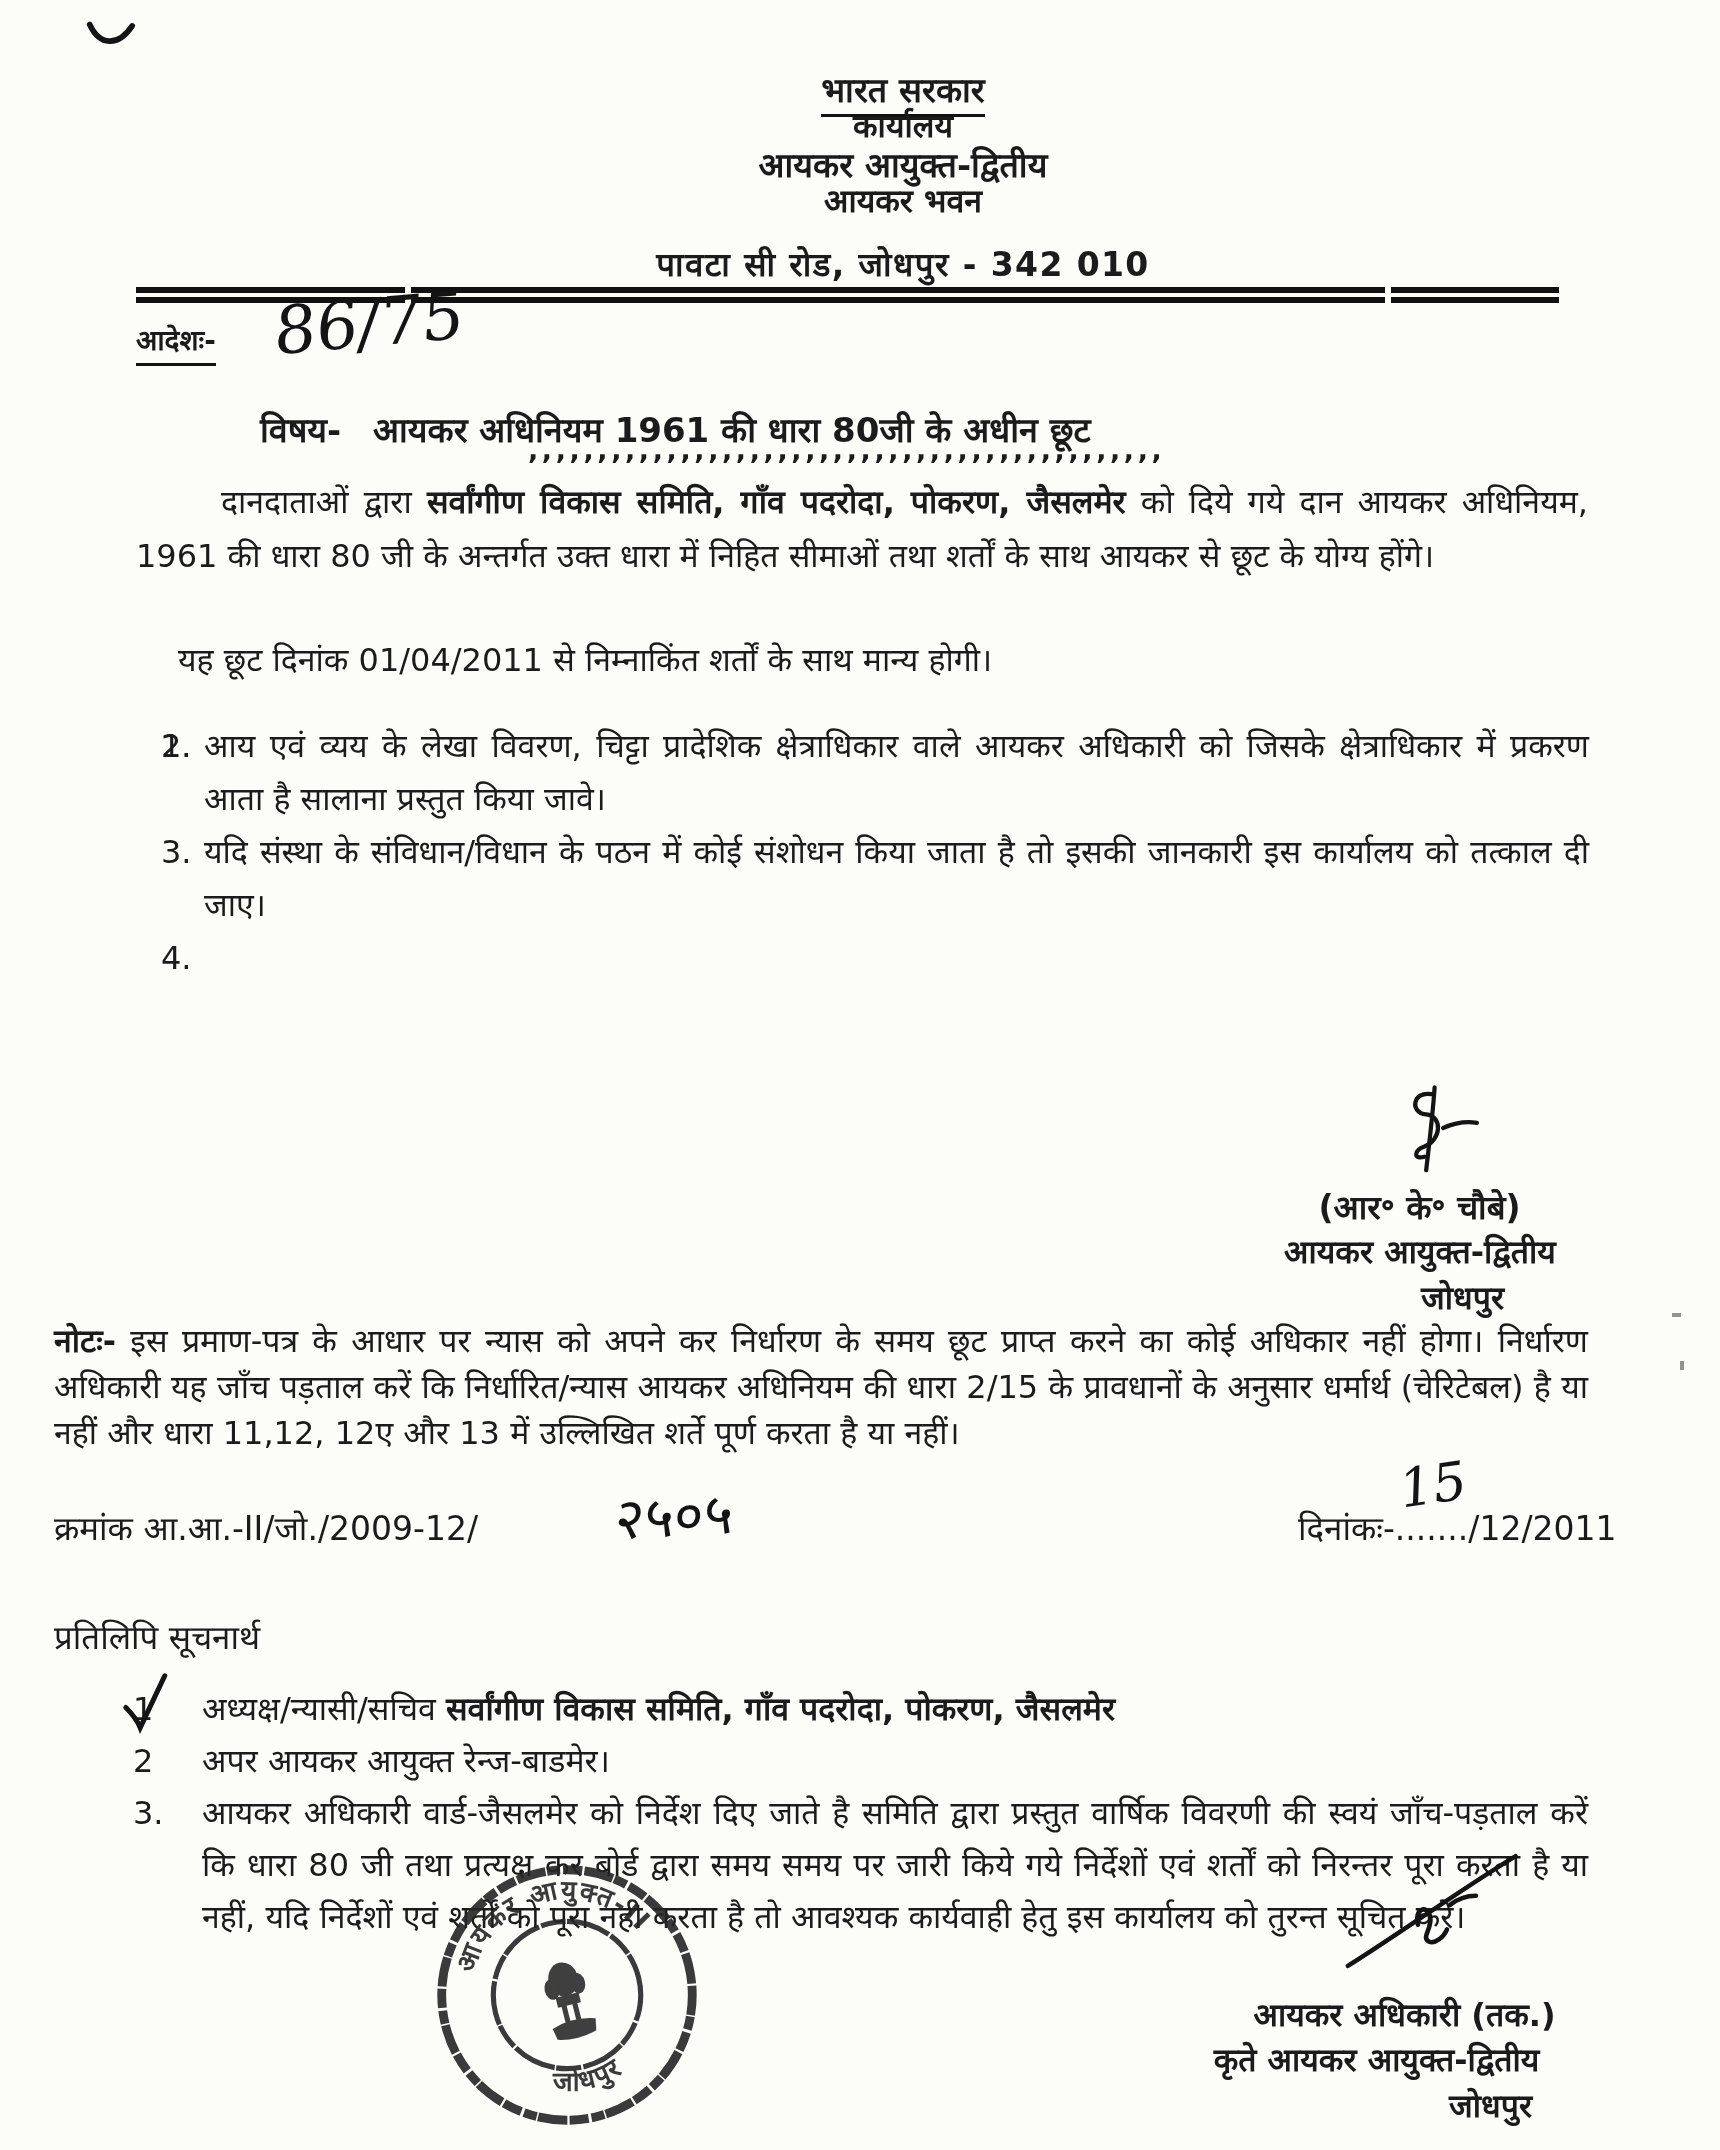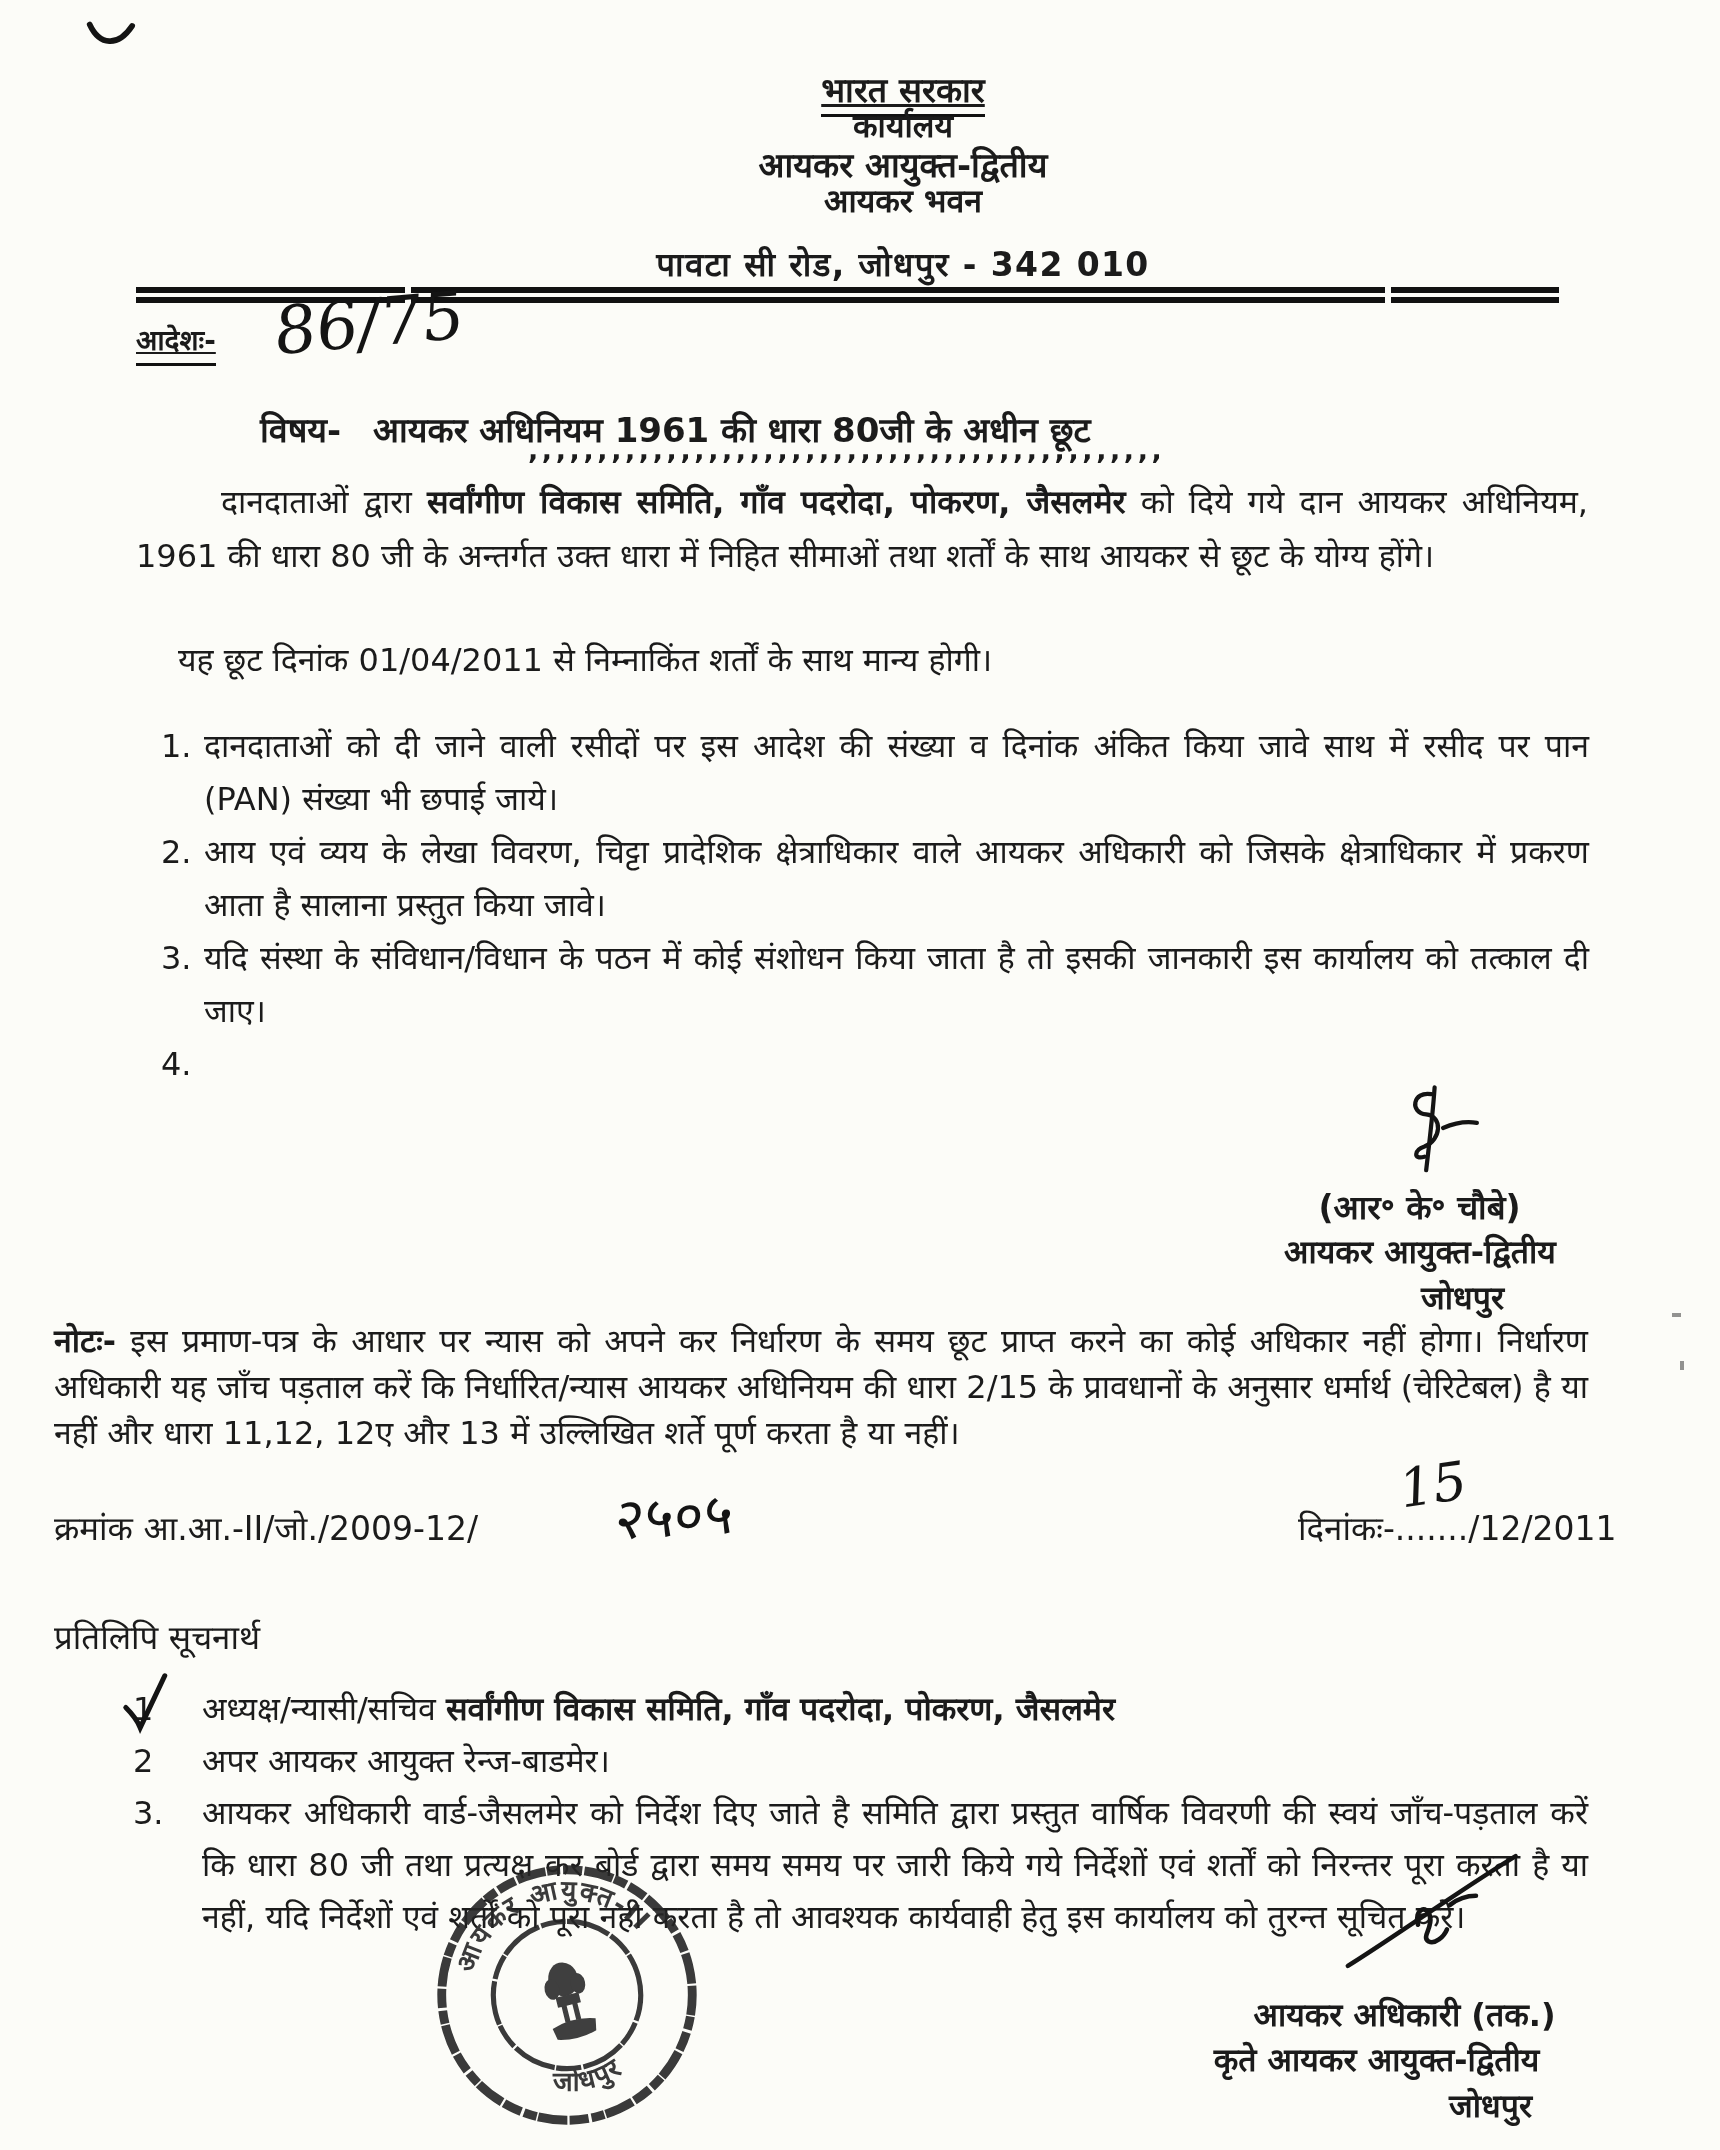--- a/index.html
+++ b/index.html
@@ -5,21 +5,21 @@
   html,body{margin:0;padding:0;background:#cfcfcb;}
   .page{position:relative;width:1721px;height:2151px;background:#fcfcf8;
         font-family:"DejaVu Sans","Liberation Sans",sans-serif;color:#1b1b1b;overflow:hidden;}
   .abs{position:absolute;}
   .c{text-align:center;}
   .b{font-weight:700;}
   .body-txt{font-weight:500;}
   .jus{text-align:justify;}
   .hand{font-family:"DejaVu Serif","Liberation Serif",serif;color:#141414;font-weight:400;}
   .hdr-line{width:1004px;text-align:center;line-height:1.1;}
-  .underl{display:inline-block;border-bottom:3.6px solid #111;padding-bottom:5px;text-decoration:underline;}
+  .underl{display:inline-block;border-bottom:3.6px solid #111;padding-bottom:5px;}
   .rule{left:136px;width:1423px;height:5.7px;
         background:linear-gradient(90deg,#111 0 18.9%,rgba(0,0,0,0) 18.9% 19.3%,#111 19.3% 87.8%,rgba(0,0,0,0) 87.8% 88.2%,#111 88.2% 100%);}
   .cond{position:relative;padding-left:43px;font-size:32px;line-height:53px;}
   .cond .num{position:absolute;left:0;top:0;}
   .copy-row{position:absolute;left:65px;width:1523px;padding-left:137px;box-sizing:border-box;
             font-size:32px;line-height:52px;}
   .copy-row .num{position:absolute;left:68px;top:0;}
   svg{display:block;}
   .speck{background:#3a3a3a;opacity:.55;}
 </style>
@@ -59,21 +59,20 @@
 
   <div class="abs body-txt jus" style="left:136px;top:475px;width:1452px;font-size:32px;line-height:54px;text-indent:85px;">
     <span>दानदाताओं द्वारा </span><span class="b">सर्वांगीण विकास समिति, गाँव पदरोदा, पोकरण, जैसलमेर</span><span> को दिये गये दान आयकर अधिनियम, 1961 की धारा 80 जी के अन्तर्गत उक्त धारा में निहित सीमाओं तथा शर्तों के साथ आयकर से छूट के योग्य होंगे।</span>
   </div>
 
   <div class="abs body-txt" style="left:178px;top:637px;font-size:32px;">यह छूट दिनांक 01/04/2011 से निम्नाकिंत शर्तों के साथ मान्य होगी।</div>
 
   <div class="abs body-txt jus" style="left:161px;top:720px;width:1428px;">
     <div class="cond jus">
       <span class="num">1.</span>
-      <span>दानदाताओं को दी जाने वाली रसीदों पर इस आदेश की संख्या व दिनांक अंकित किया जावे साथ में रसीद पर पान (PAN) संख्या भी छपाई जाये।</span>
     </div>
     <div class="cond jus">
       <span class="num">2.</span>
       <span>आय एवं व्यय के लेखा विवरण, चिट्टा प्रादेशिक क्षेत्राधिकार वाले आयकर अधिकारी को जिसके क्षेत्राधिकार में प्रकरण आता है सालाना प्रस्तुत किया जावे।</span>
     </div>
     <div class="cond jus">
       <span class="num">3.</span>
       <span>यदि संस्था के संविधान/विधान के पठन में कोई संशोधन किया जाता है तो इसकी जानकारी इस कार्यालय को तत्काल दी जाए।</span>
     </div>
     <div class="cond jus">

